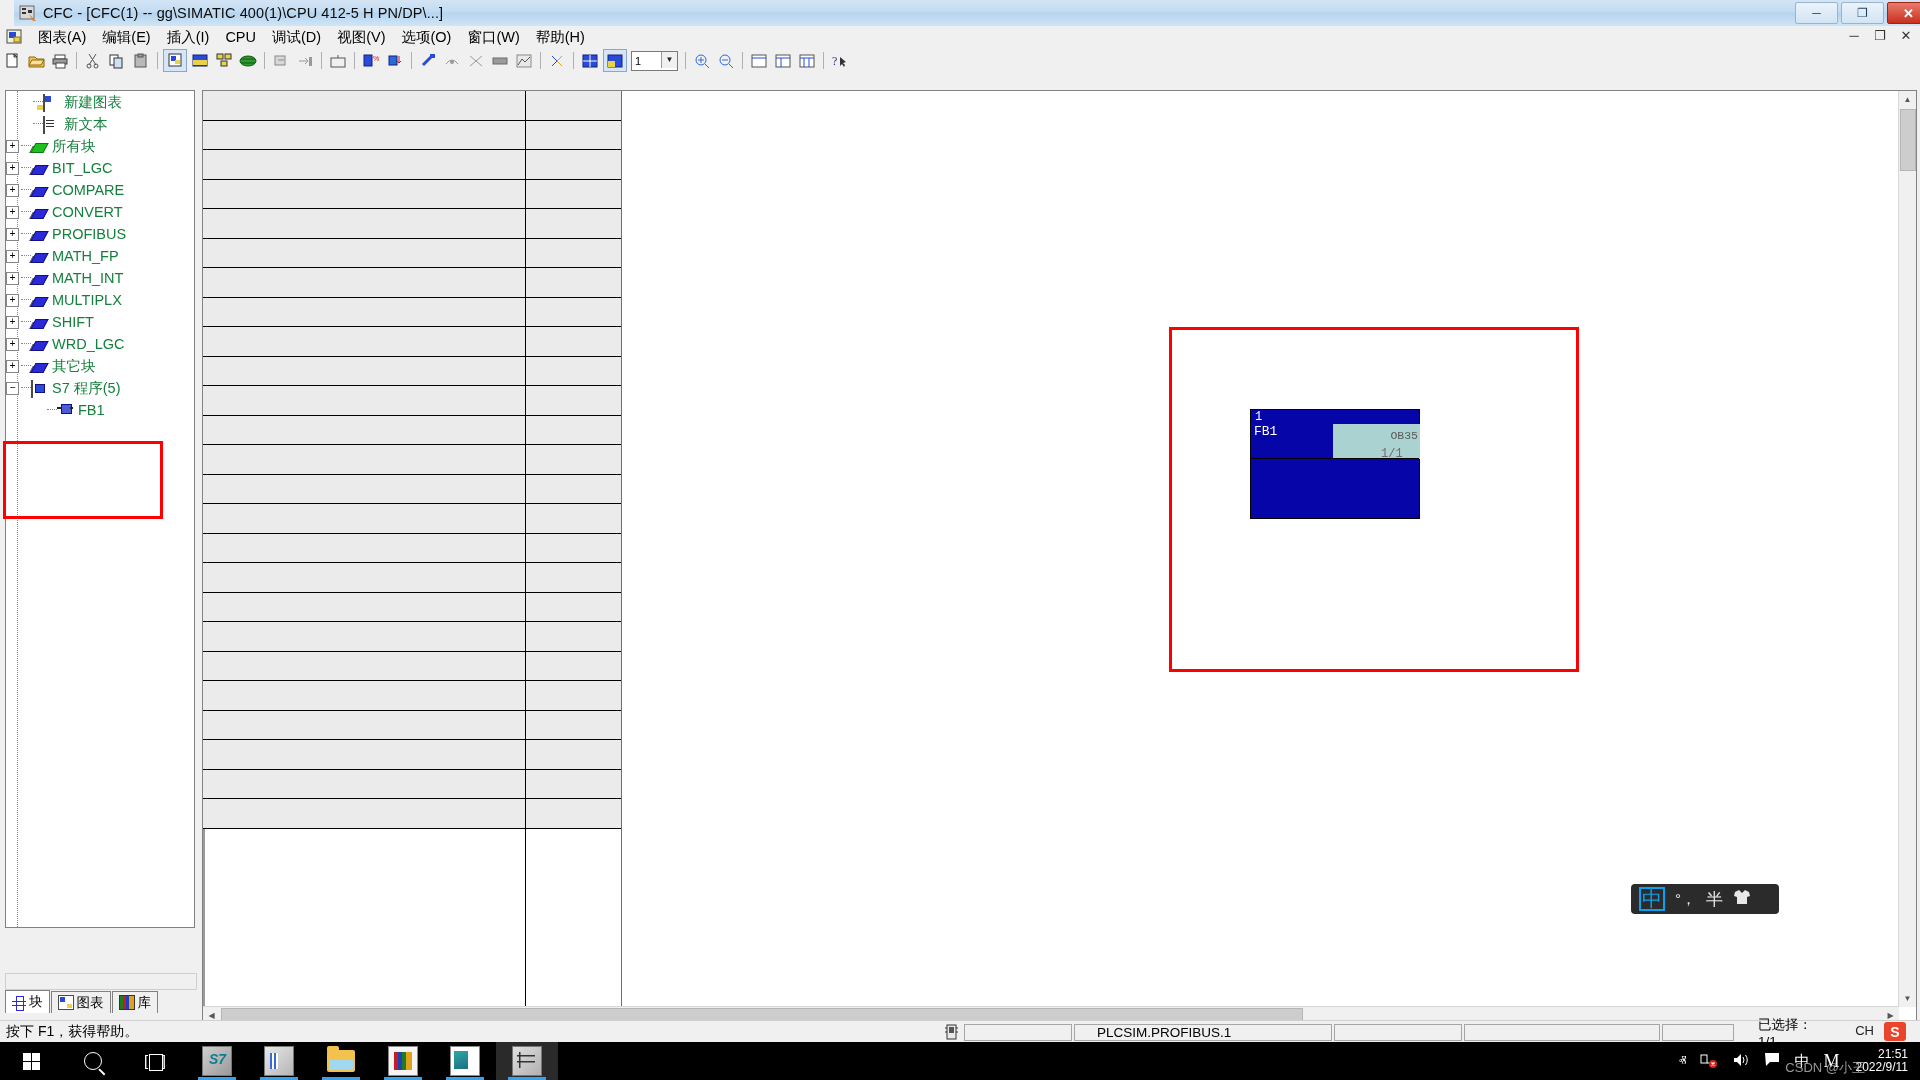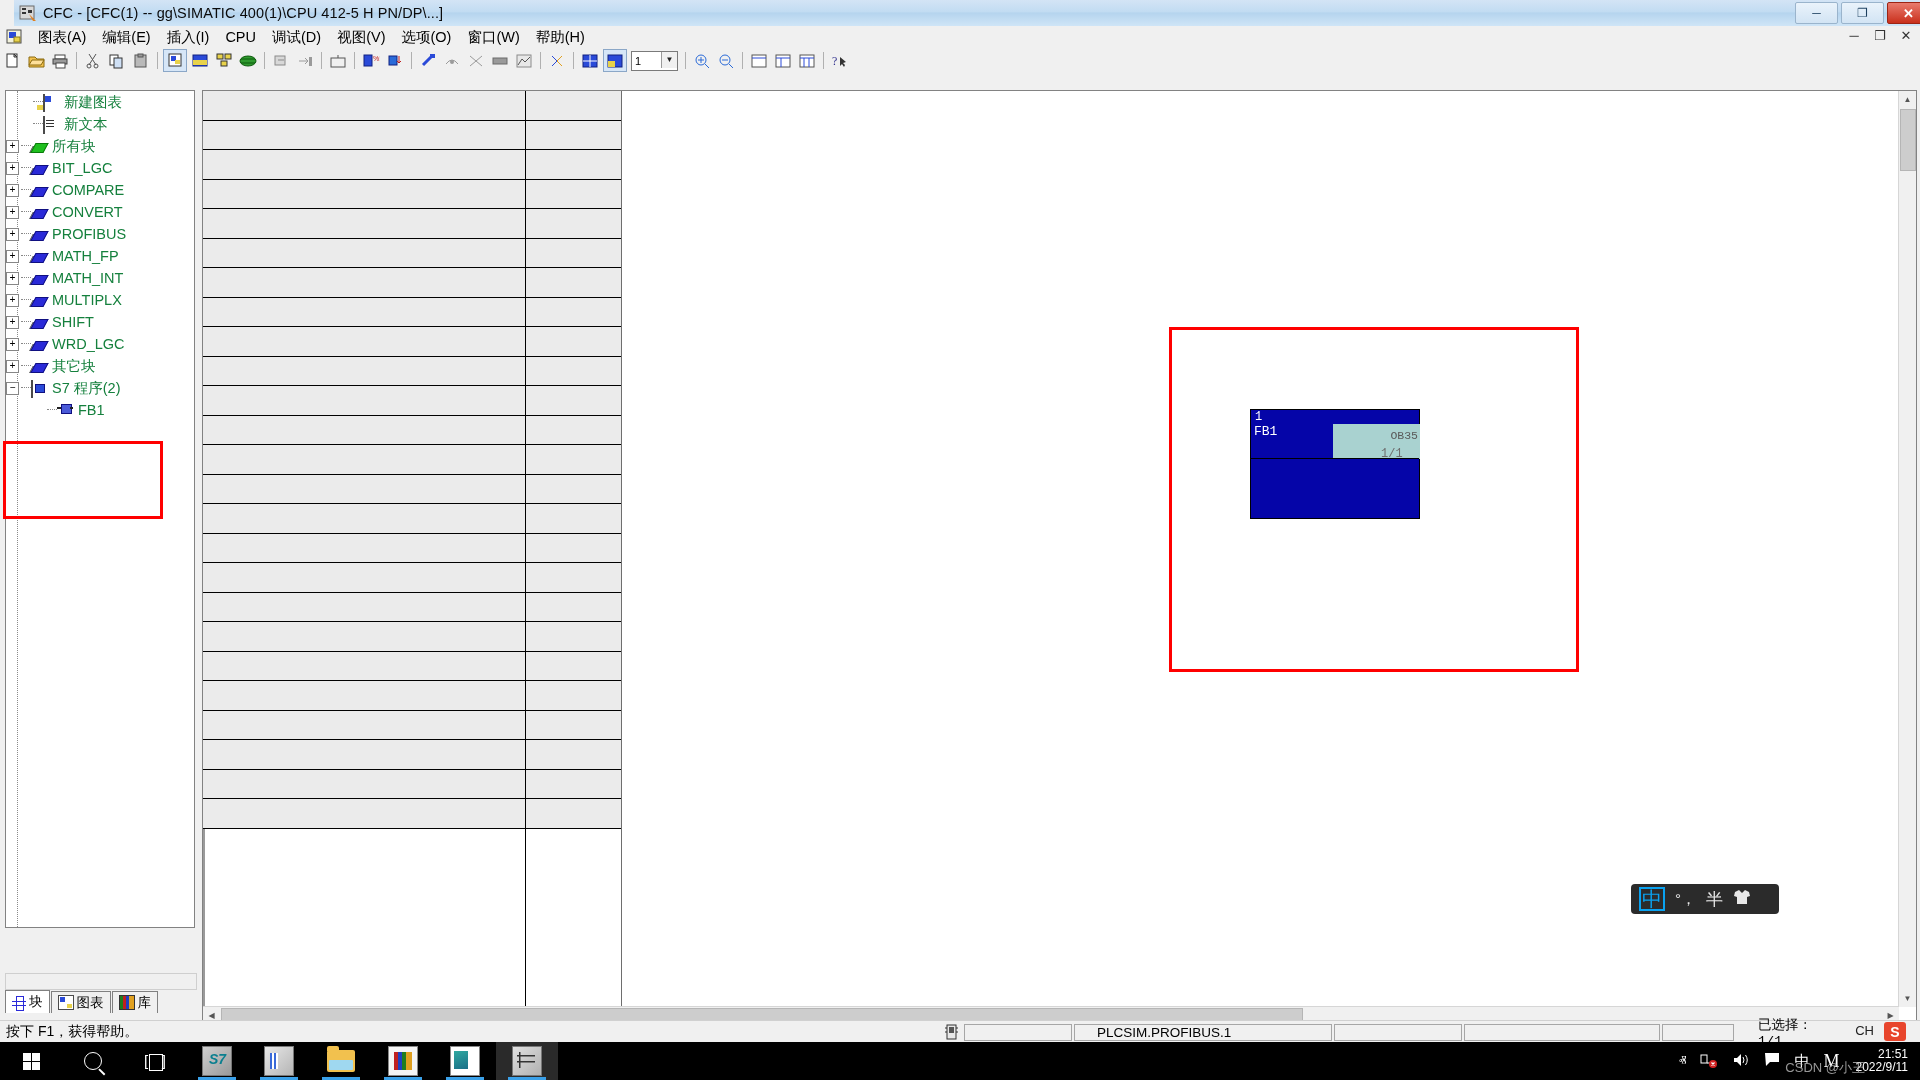--- a/index.html
+++ b/index.html
@@ -799,21 +799,21 @@
                 <span class="p2"></span>
                 <span class="p1"></span>
               </span>
             </span>
             <span class="t-label">其它块</span>
           </div>
           <div class="tree-row">
             <span class="exp-box">−</span>
             <span class="dots"></span>
             <span class="t-icon"><span class="ic-s7"></span></span>
-            <span class="t-label">S7 程序(2)</span>
+            <span class="t-label">S7 程序(5)</span>
           </div>
           <div class="tree-row">
             <span class="tree-indent"></span>
             <span class="tree-indent"></span>
             <span class="exp-spacer"></span>
             <span class="dots"></span>
             <span class="t-icon">
               <span class="ic-fb" style="display:block">
                 <span class="lead-l"></span>
                 <span class="body"></span>
@@ -948,21 +948,21 @@
         <rect x="3" y="1" width="9" height="14" fill="#e8e8e8" stroke="#333"></rect>
         <rect x="5" y="3" width="5" height="6" fill="#555"></rect>
         <path d="M1 4 h2 M1 8 h2 M12 4 h2 M12 8 h2" stroke="#333"></path>
       </svg>
     </div>
     <div class="sb-cell" style="width:108px"></div>
     <div class="sb-cell" style="width:258px">PLCSIM.PROFIBUS.1</div>
     <div class="sb-cell" style="width:128px"></div>
     <div class="sb-cell" style="width:196px"></div>
     <div class="sb-cell" style="width:72px"></div>
-    <div class="sb-cell" style="width:110px;border:none;font-family:Liberation Mono, monospace;">已选择：  1/1</div>
+    <div class="sb-cell" style="width:110px;border:none;">已选择：  1/1</div>
     <div style="width:72px"></div>
     <div class="sb-ch">CH</div>
     <div class="sb-s">S</div>
   </div>
 
   <div class="taskbar">
     <div class="tb-item">
         <div class="winlogo"></div>
       </div>
     <div class="tb-item">

